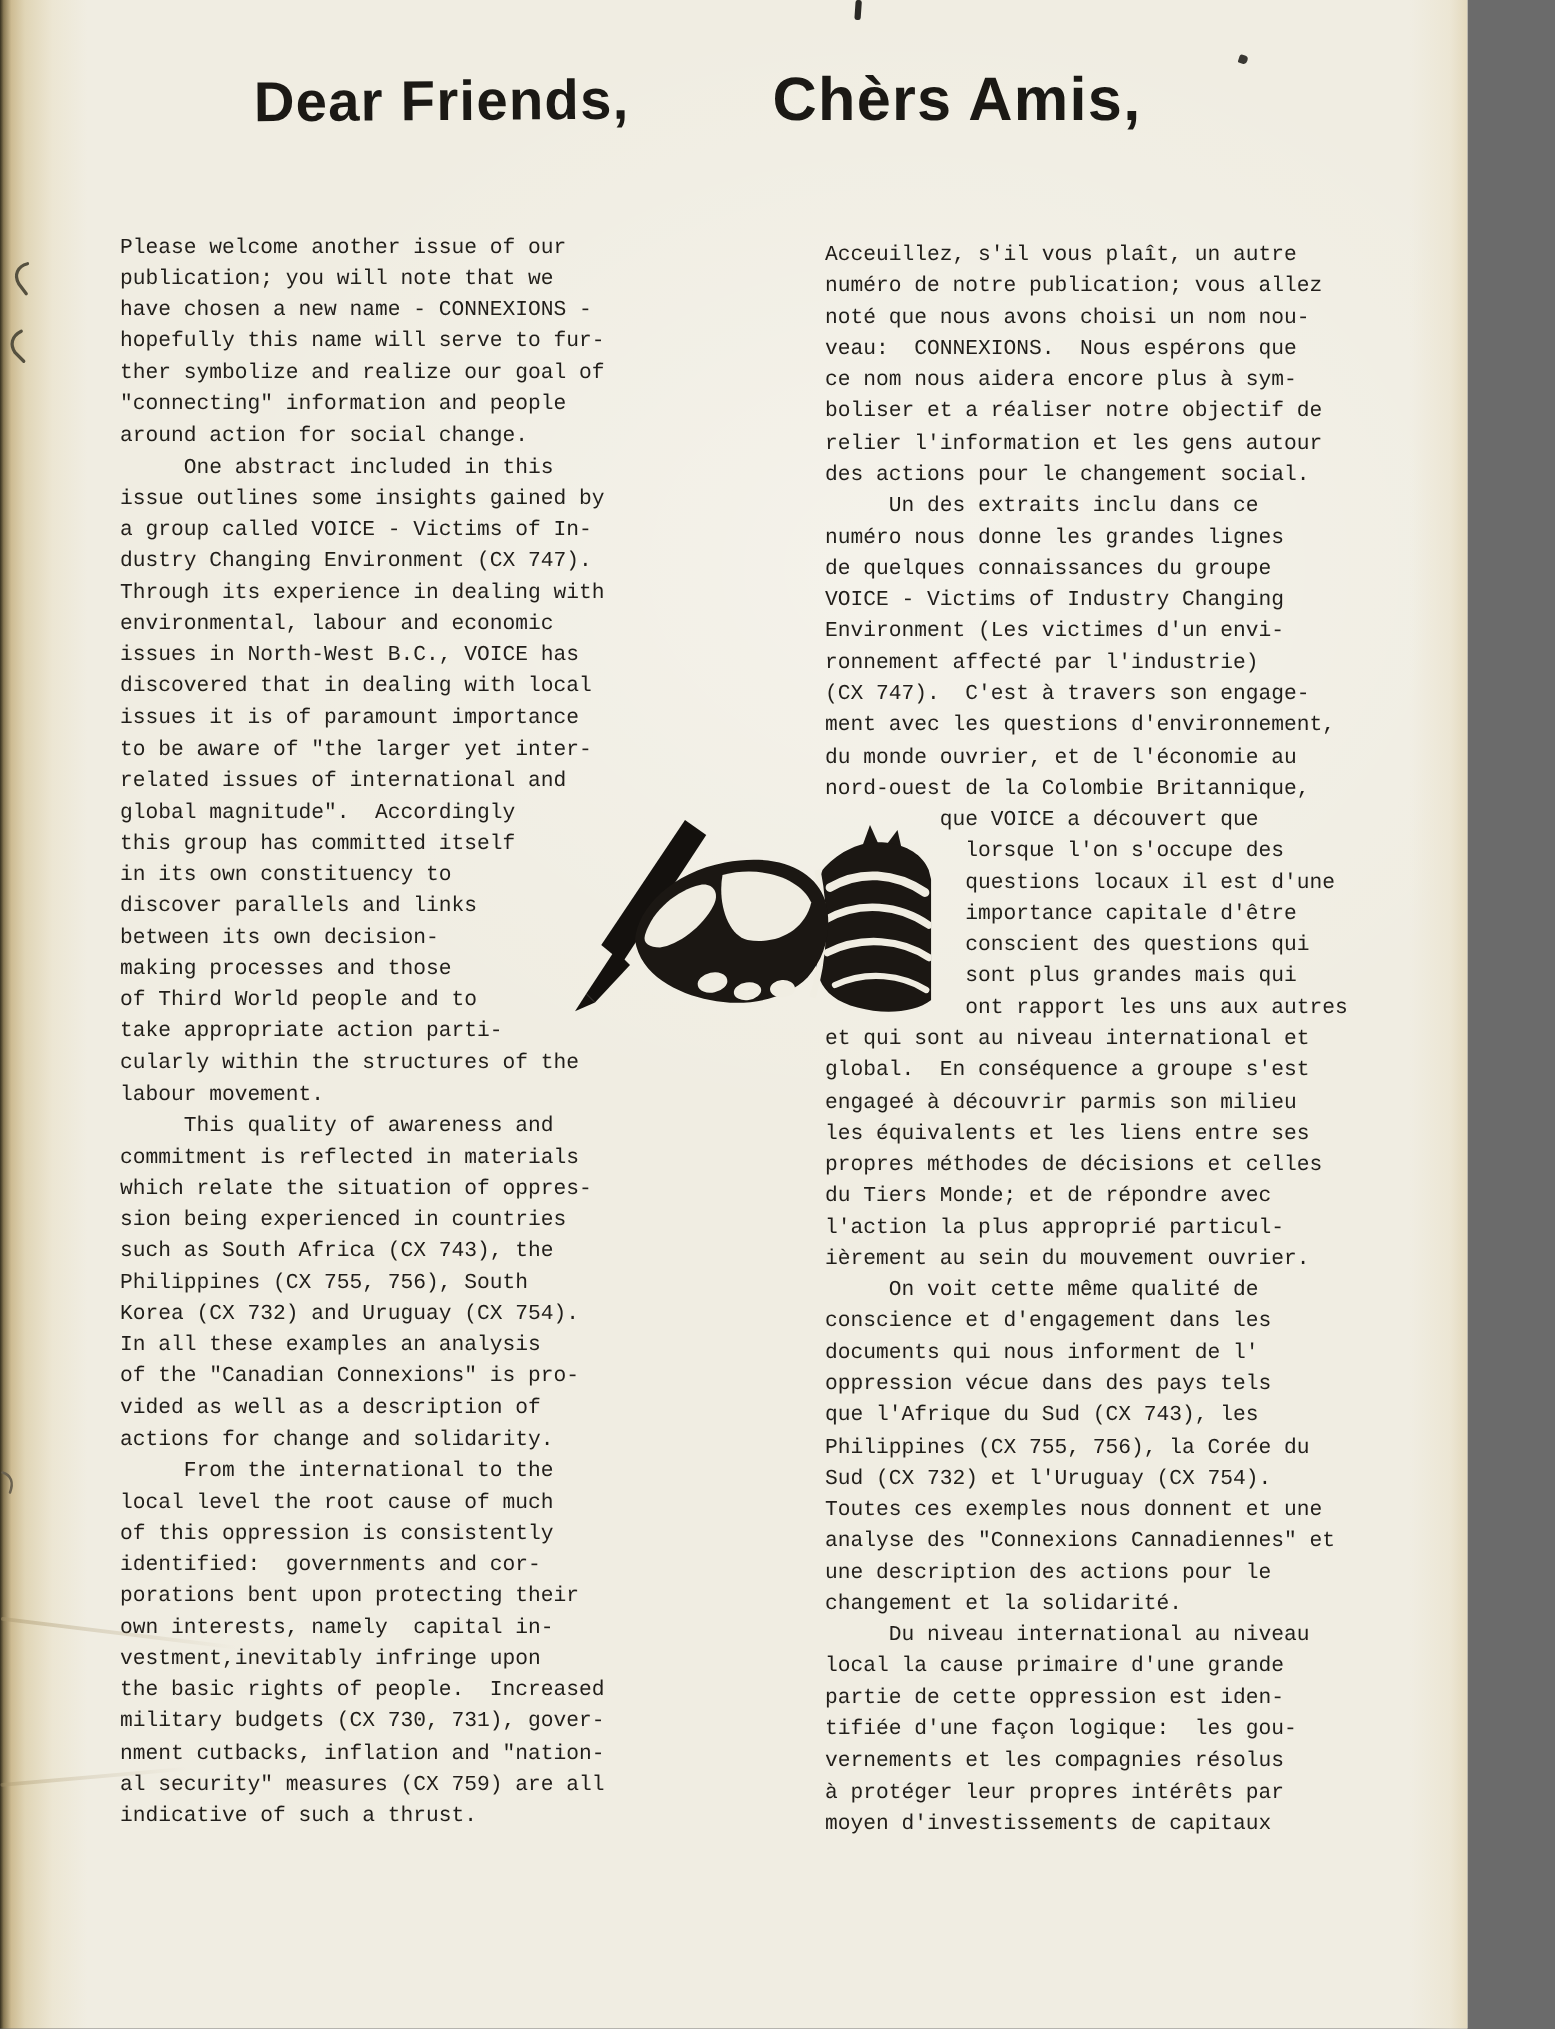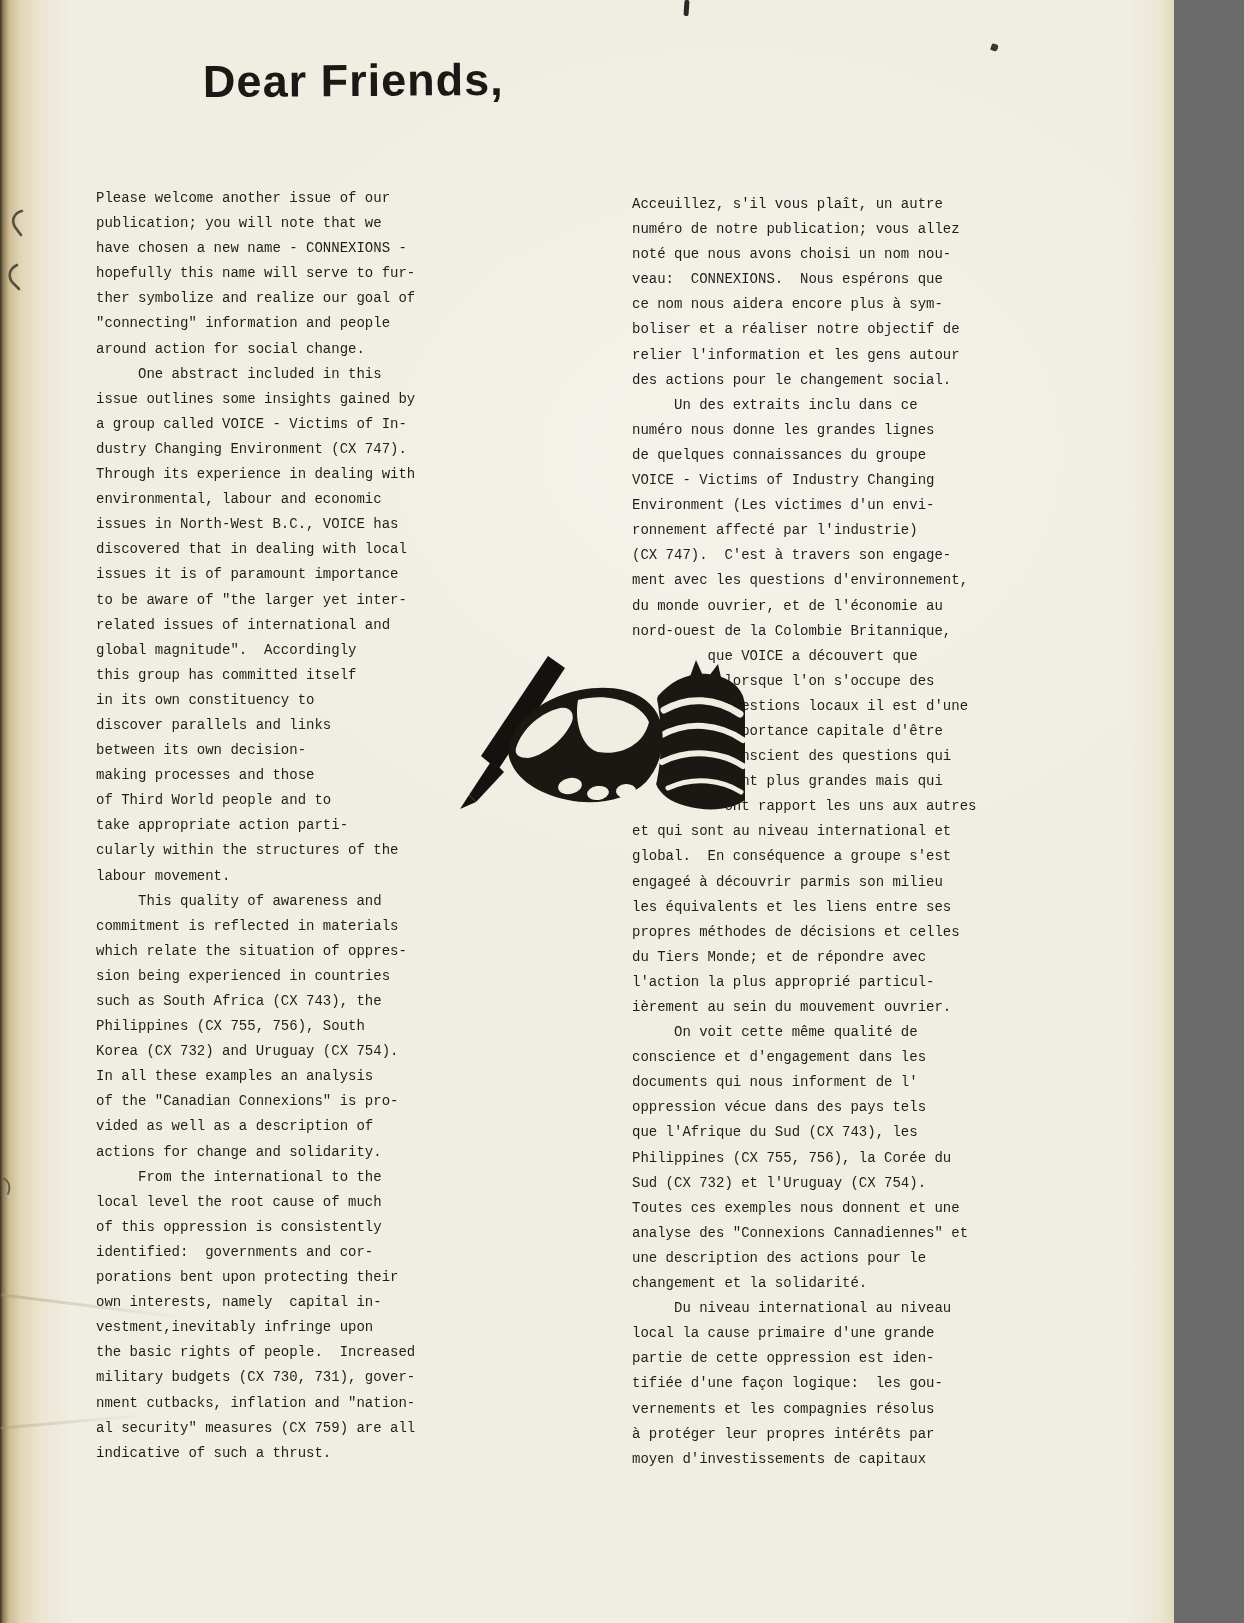--- a/index.html
+++ b/index.html
@@ -19,25 +19,25 @@
   .title{
     position:absolute;margin:0;
     font-family:"Liberation Sans",sans-serif;
     font-weight:bold;color:#1b1915;letter-spacing:1px;
   }
   .title-en{left:203px;top:55px;font-size:45px;transform:rotate(-0.4deg);}
   .title-fr{left:618px;top:52px;font-size:49px;}
   .col{
     position:absolute;margin:0;
     font-family:"Liberation Mono","DejaVu Sans Mono",monospace;
-    font-size:14px;line-height:25.1px;
+    font-size:17px;line-height:25.1px;
     color:#211e1a;white-space:pre;
   }
   .col-en{left:96px;top:186px;}
-  .col-fr{left:632px;top:192px;}
+  .col-fr{left:660px;top:192px;}
   .hand{position:absolute;left:450px;top:652px;width:295px;height:162px;}
   .staple{position:absolute;left:2px;top:205px;width:32px;height:90px;}
   .hook{position:absolute;left:0px;top:1176px;width:14px;height:20px;}
   .speck-top{
     position:absolute;left:684px;top:0px;width:5px;height:16px;
     background:#2b2a26;transform:rotate(4deg);border-radius:2px;
   }
   .speck-quote{
     position:absolute;left:991px;top:44px;width:7px;height:7px;
     background:#3a3833;border-radius:2px 3px 3px 1px;transform:rotate(18deg);
@@ -58,20 +58,21 @@
   }
 </style>
 </head>
 <body>
 
 <div class="page">
 
   <div class="right-edge"></div>
 
   <h1 class="title title-en">Dear Friends,</h1>
+  <h1 class="title title-fr">Chèrs Amis,</h1>
 
   <pre class="col col-en">Please welcome another issue of our
 publication; you will note that we
 have chosen a new name - CONNEXIONS -
 hopefully this name will serve to fur-
 ther symbolize and realize our goal of
 "connecting" information and people
 around action for social change.
      One abstract included in this
 issue outlines some insights gained by

